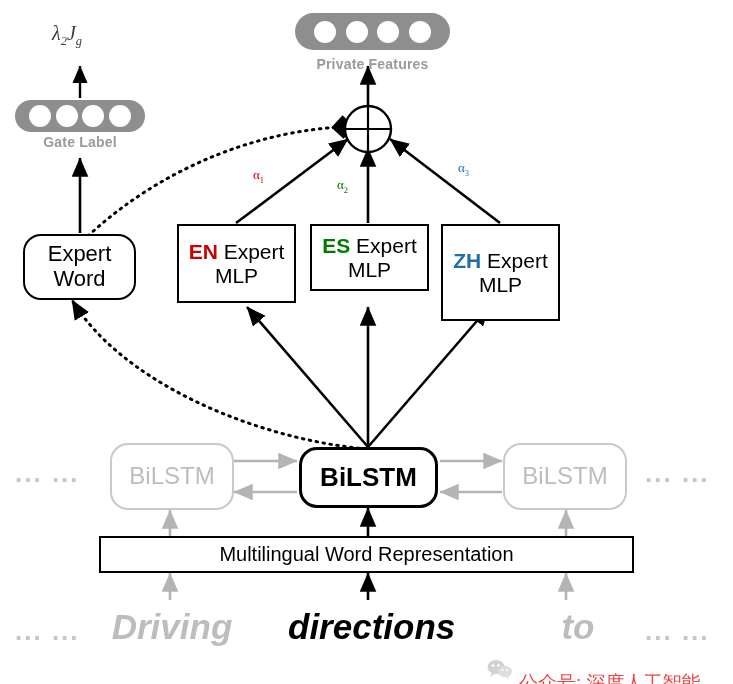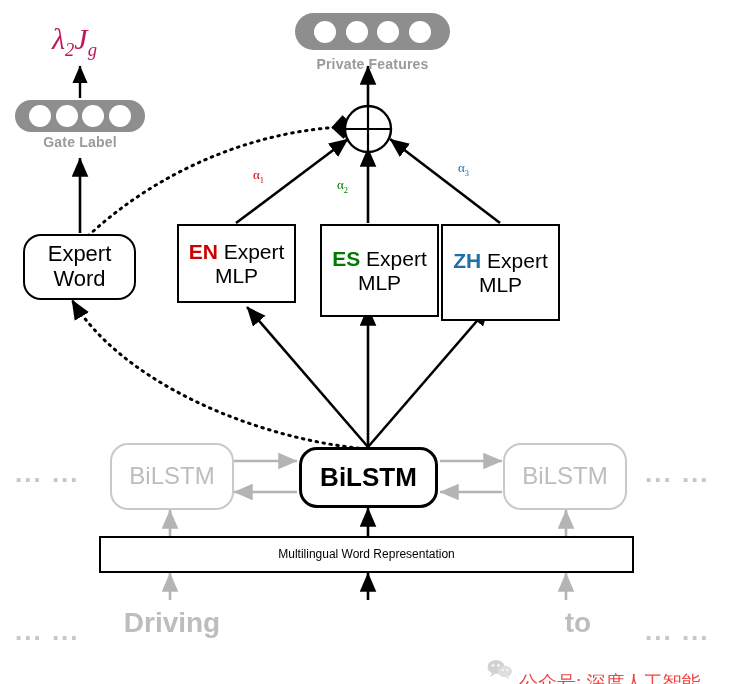--- a/index.html
+++ b/index.html
@@ -74,49 +74,50 @@
   .roundbox-muted {
     border: 2px solid #c9c9c9;
     border-radius: 18px;
     background: #ffffff;
     font-size: 24px;
     color: #bdbdbd;
   }
   .wide-rect {
     border: 2.5px solid #000000;
     background: #ffffff;
-    font-size: 12px;
+    font-size: 20px;
     color: #000000;
   }
   
   .loss-label {
     position: absolute;
     font-family: "Liberation Serif", serif;
     font-style: italic;
-    font-size: 30px;
-    color: #be185d;
+    font-size: 20px;
+    color: #404040;
     white-space: nowrap;
   }
   .loss-label sub {
     font-size: 0.62em;
     font-style: italic;
   }
   .alpha {
     position: absolute;
     font-family: "Liberation Serif", serif;
     font-size: 13px;
     white-space: nowrap;
   }
   .alpha sub { font-size: 0.65em; }
   .word {
     position: absolute;
-    font-size: 28px;
+    font-size: 35px;
     font-weight: bold;
     white-space: nowrap;
     text-align: center;
+    font-style: italic;
   }
   .word.muted { color: #bdbdbd; }
   .word.focus { color: #000000; }
   .ellipsis {
     position: absolute;
     color: #c6c6c6;
     font-size: 26px;
     font-weight: bold;
     letter-spacing: 2px;
     white-space: nowrap;
@@ -233,21 +234,21 @@
     </div>
   </div>
 
   <div class="node rectbox" style="left:177px; top:224px; width:119px; height:79px;text-align:center;">
     <div>
       <span class="lang-en">EN</span><span> Expert</span><br>
       <span>MLP</span>
     </div>
   </div>
 
-  <div class="node rectbox" style="left:320px; top:224px; width:119px; height:93px;">
+  <div class="node rectbox" style="left:310px; top:224px; width:119px; height:67px;">
     <div>
       <span class="lang-es">ES</span><span> Expert</span><br>
       <span>MLP</span>
     </div>
   </div>
 
   <div class="node rectbox" style="left:441px; top:224px; width:119px; height:97px;">
     <div>
       <span class="lang-zh">ZH</span><span> Expert</span><br>
       <span>MLP</span>
@@ -271,20 +272,21 @@
   <div class="ellipsis" style="left:645px; top:458px;">...  ...</div>
 
   <div class="node wide-rect" style="left:99px; top:536px; width:535px; height:37px;">
     <span>Multilingual Word Representation</span>
   </div>
 
   <div class="ellipsis" style="left:15px; top:616px;">...  ...</div>
 
   <div class="word muted" style="left:110px; top:607px; width:124px;">Driving</div>
 
+  <div class="word focus" style="left:288px; top:607px; width:160px;">directions</div>
 
   <div class="word muted" style="left:516px; top:607px; width:124px;">to</div>
 
   <div class="ellipsis" style="left:645px; top:616px;">...  ...</div>
 
   <div class="watermark" style="left:487px; top:642px;">
     <svg width="26" height="20" viewBox="0 0 26 20">
       <ellipse cx="9" cy="8" rx="8.5" ry="7" fill="#d2d2d2"></ellipse>
       <path d="M5 14 L3 18 L8 15 Z" fill="#d2d2d2"></path>
       <ellipse cx="18" cy="12.5" rx="7" ry="5.8" fill="#dedede"></ellipse>

